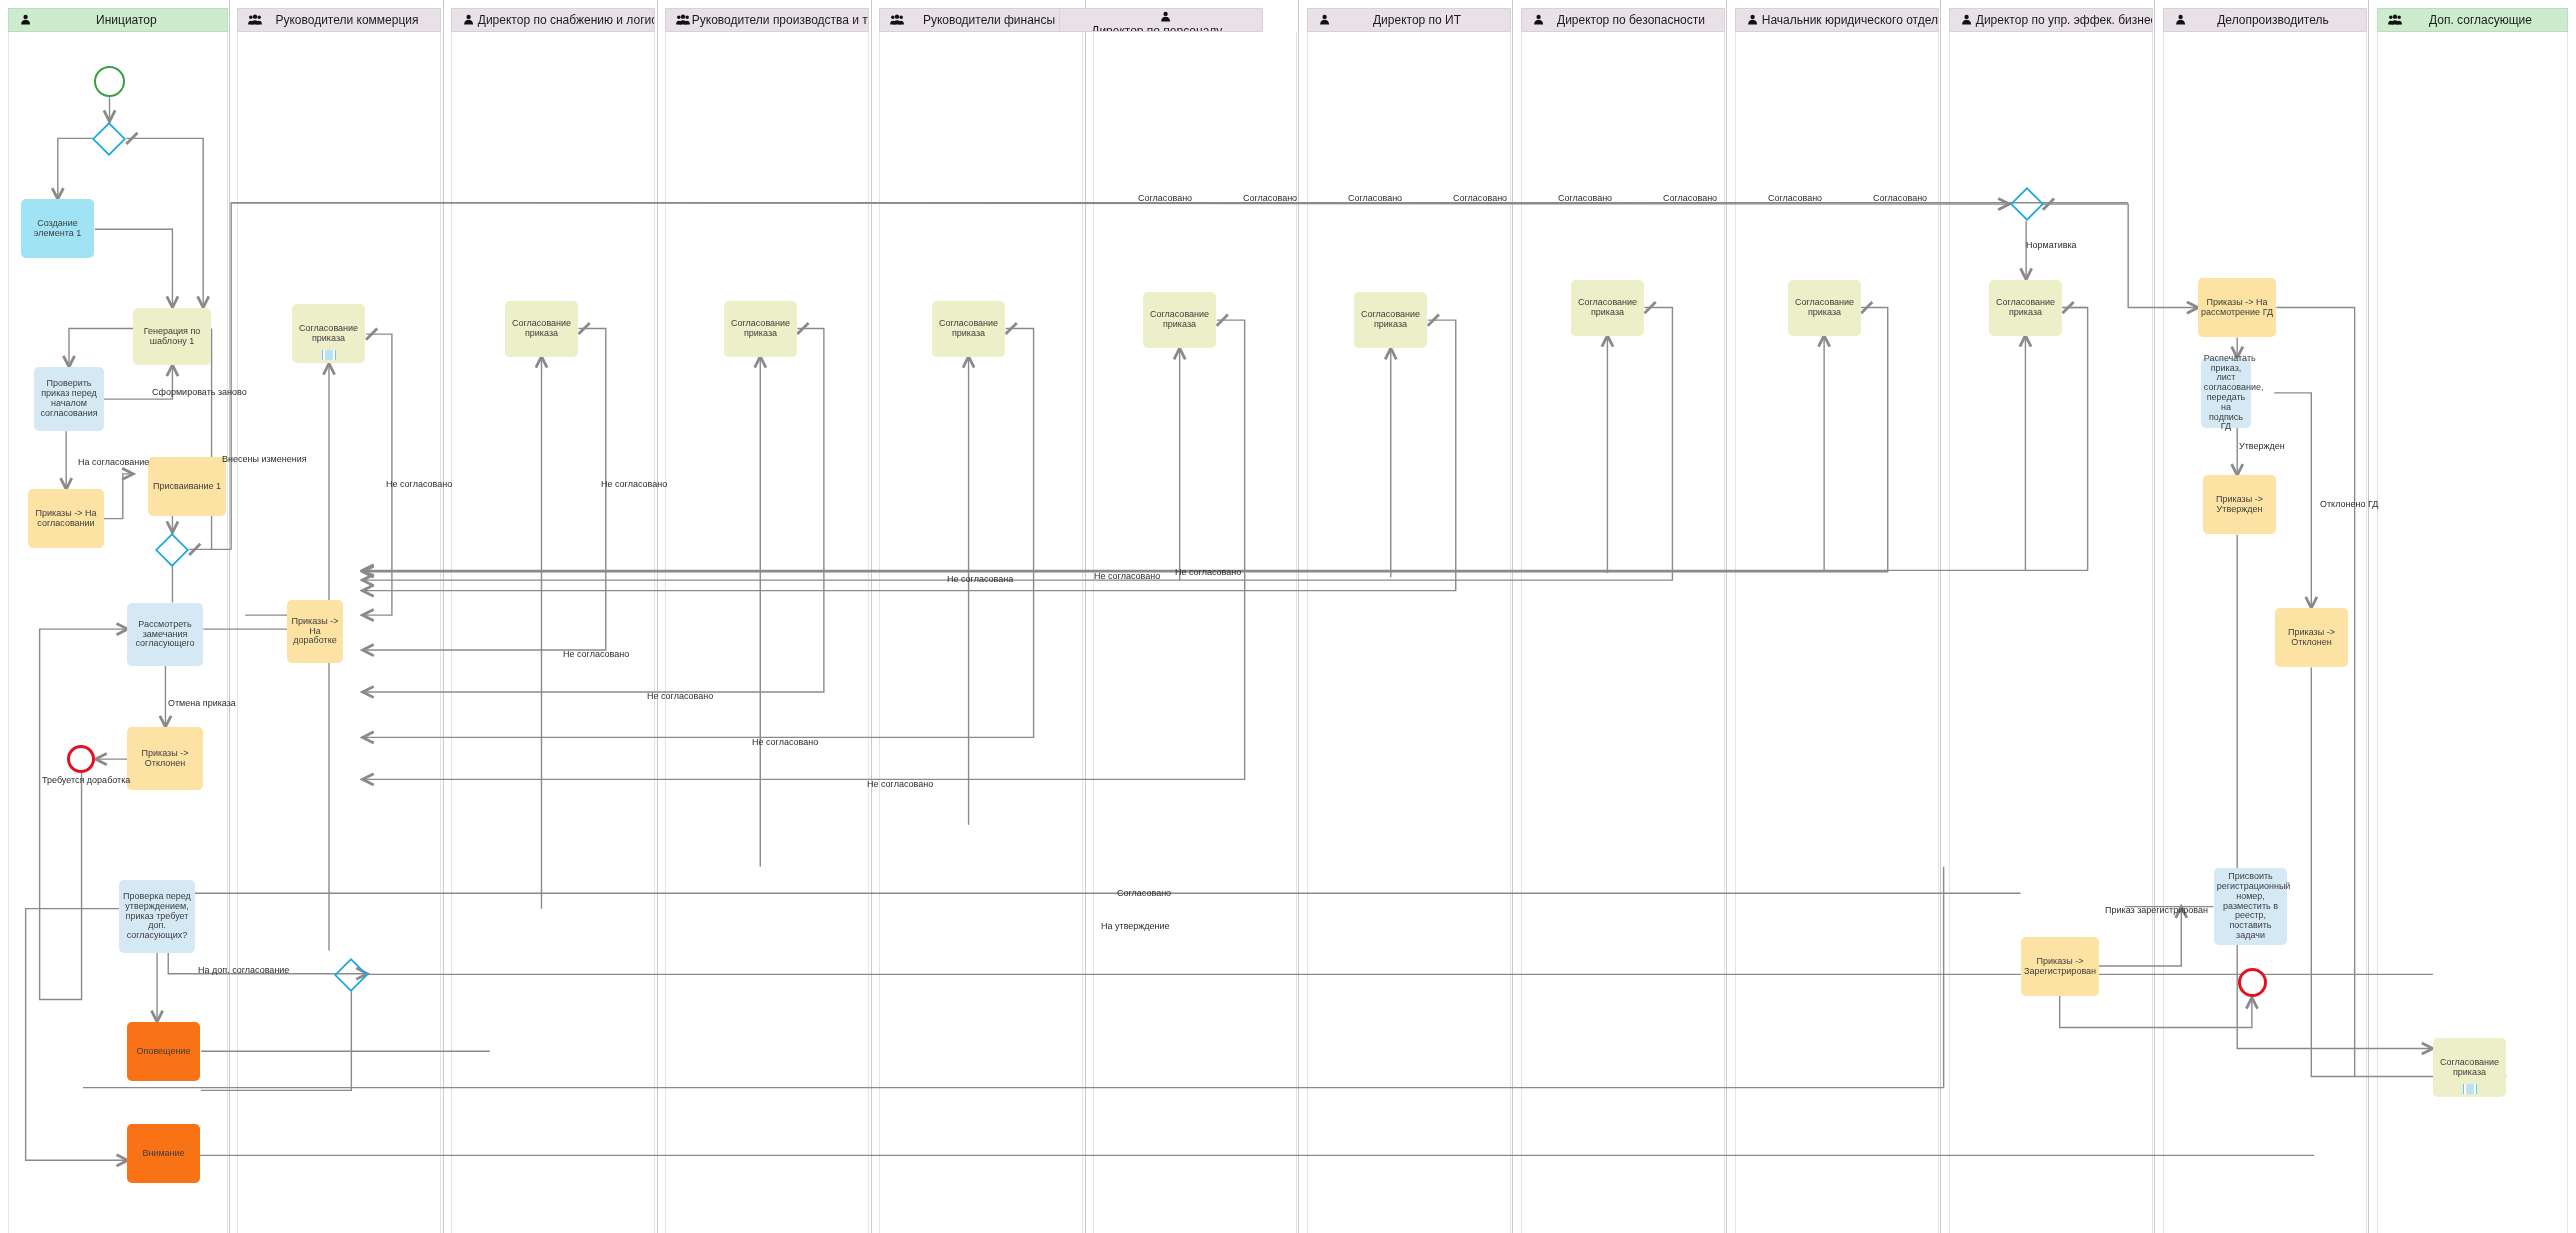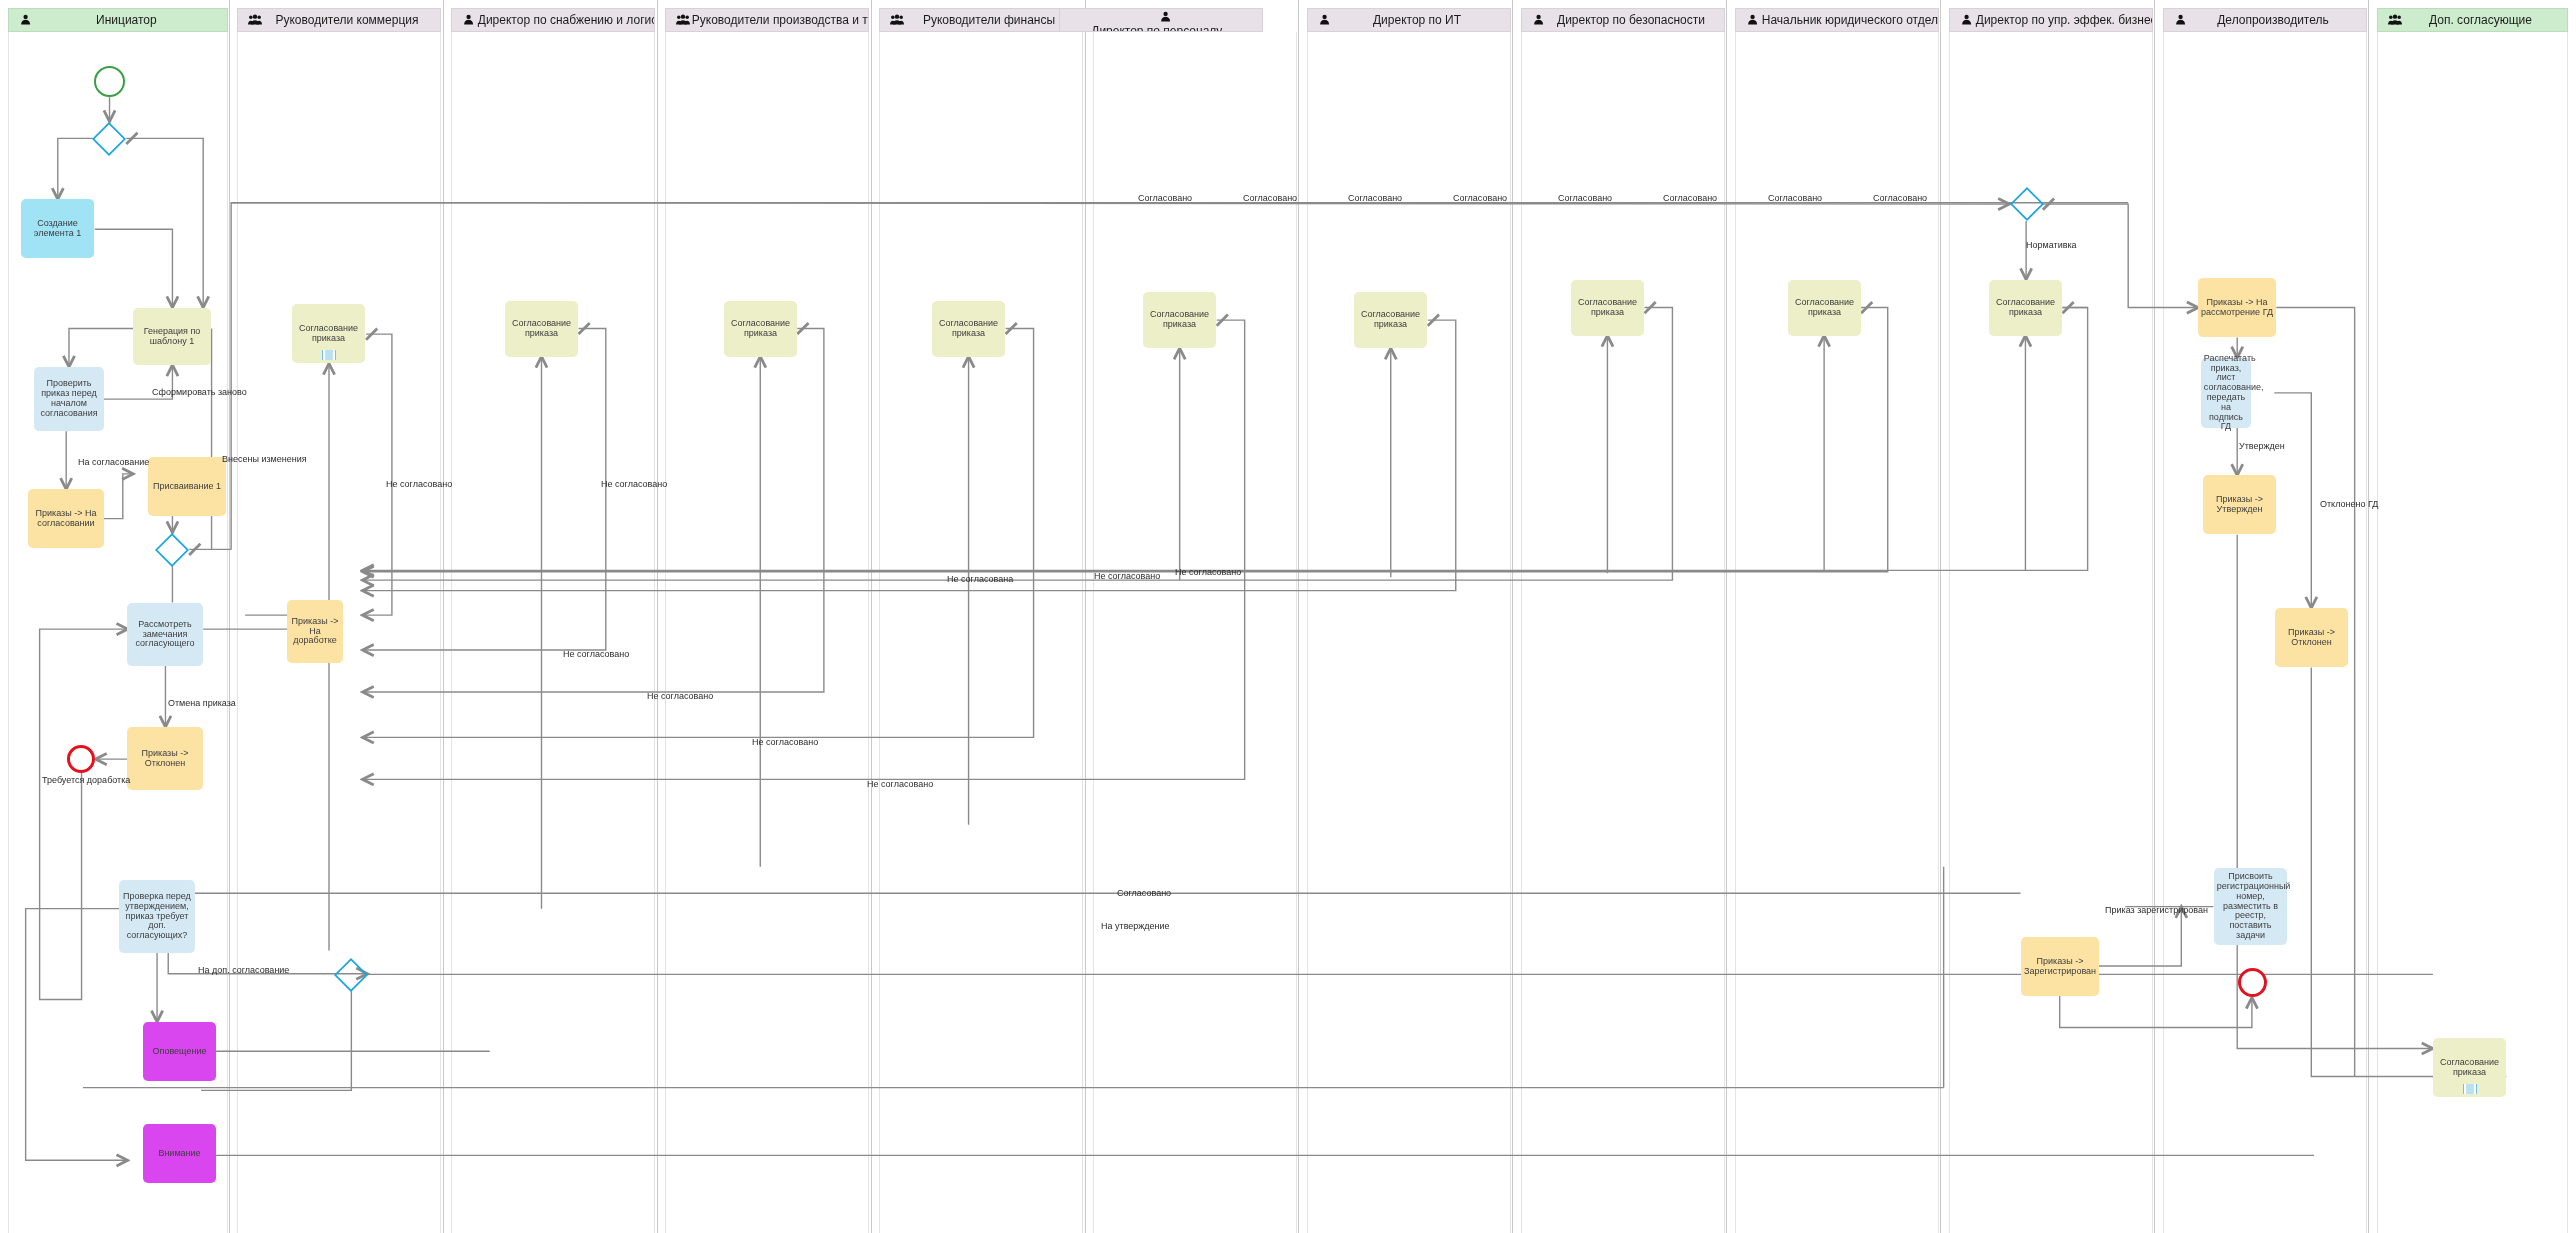--- a/index.html
+++ b/index.html
@@ -33,21 +33,21 @@
   .node{
     position:absolute;box-sizing:border-box;border-radius:4.9px;
     display:flex;align-items:center;justify-content:center;text-align:center;
     font-size:9px;line-height:9.8px;color:#3d3d3d;padding:2.1px 2.8px;
     overflow:visible;
   }
   .n-task{background:#d5e9f5;}        
   .n-approve{background:#ecefc8;text-align:center;}      
   .n-status{background:#fce3a4;}       
   .n-create{background:#9fe3f5;}       
-  .n-notify{background:#d946ef;margin-left:16px;}       
+  .n-notify{background:#f97316;}       
 
   .node .nlabel{display:block;width:100%;}
 
   
   .mi-marker{
     position:absolute;left:50%;transform:translateX(-50%);
     bottom:3.5px;width:12px;height:9.8px;
     background:#b8e2f2;
     border-left:1.4px solid #6fc3e8;border-right:1.4px solid #6fc3e8;
     box-shadow:inset 2.1px 0 0 #ffffff, inset -2.1px 0 0 #ffffff;

